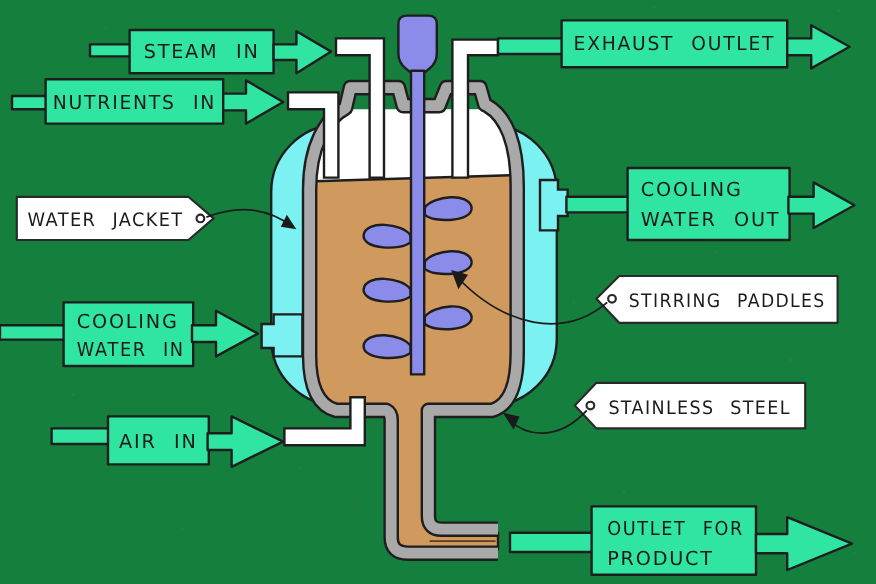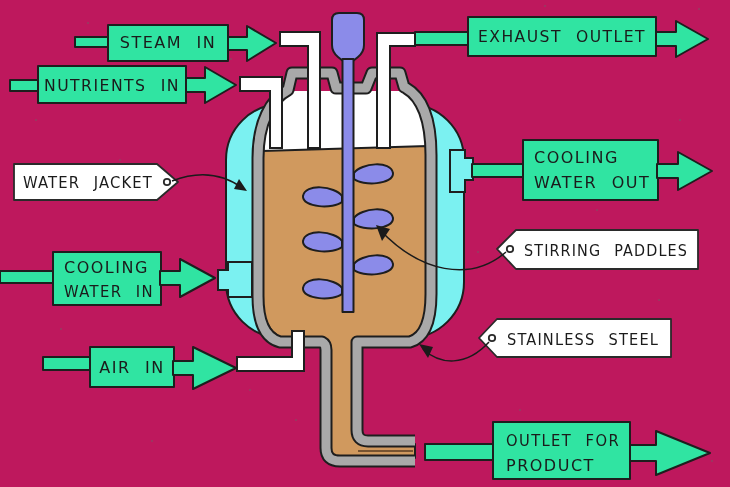--- a/index.html
+++ b/index.html
@@ -1,16 +1,16 @@
 <!DOCTYPE html>
 <html><head>
 <meta charset="utf-8">
 <style>
   html,body{margin:0;padding:0;background:#ffffff;}
-  .stage{position:relative;width:730px;height:487px;background:#be185d;overflow:hidden;}
+  .stage{position:relative;width:730px;height:487px;background:#15803d;overflow:hidden;}
   svg{display:block;}
   .lbl{font-family:"DejaVu Sans",sans-serif;font-size:16px;letter-spacing:1.5px;word-spacing:8px;fill:#1b1b1b;}
   .lbl-sm{font-family:"DejaVu Sans",sans-serif;font-size:15.5px;letter-spacing:1.2px;word-spacing:8px;fill:#1b1b1b;}
   .outline{stroke:#1e1e1e;stroke-width:2;}
 </style>
 </head>
 <body>
 
 <div class="stage">
 <svg width="730" height="487" viewBox="0 0 730 487">

